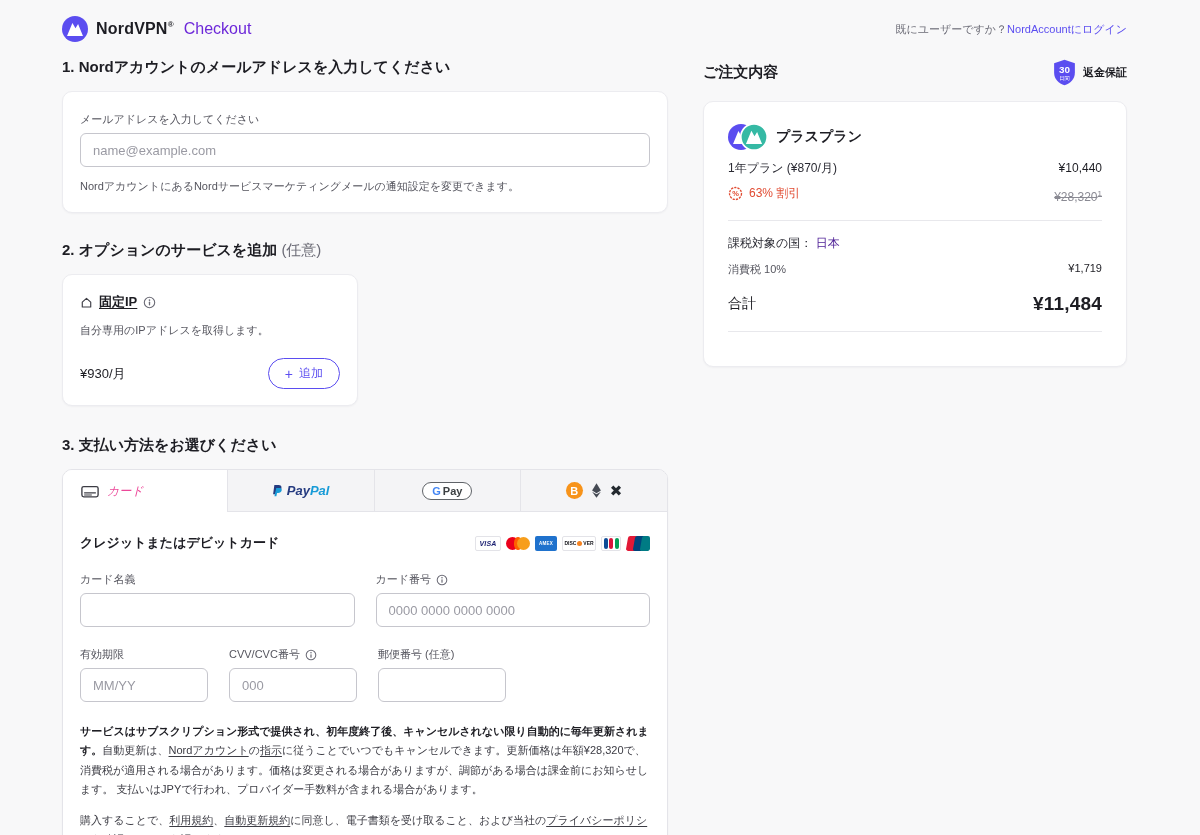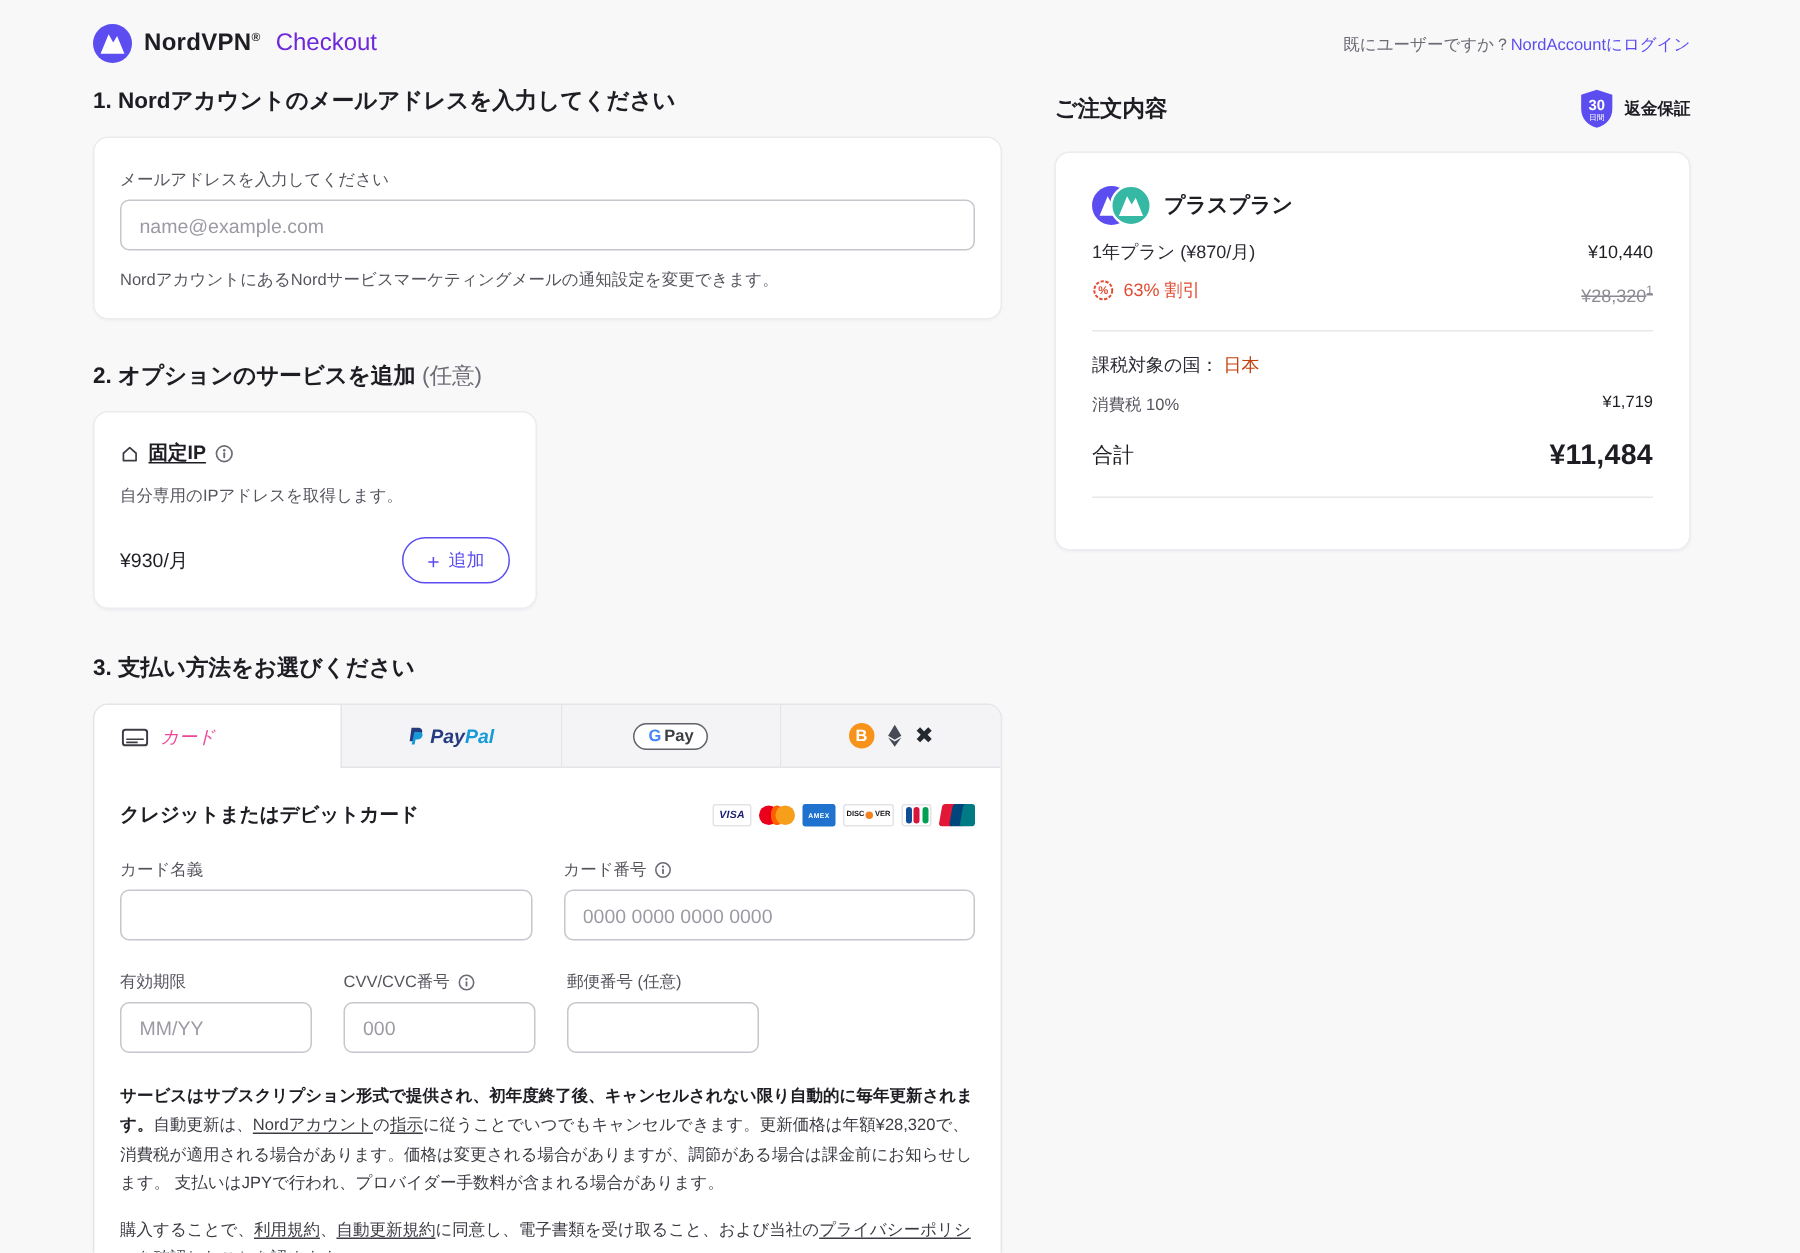--- a/index.html
+++ b/index.html
@@ -96,21 +96,21 @@
   .plan-row { display:flex; align-items:center; gap:10px; margin-bottom:10px; }
   .plan-name { font-size:14px; font-weight:bold; }
   .sum-line { display:flex; justify-content:space-between; align-items:baseline; margin-bottom:8px; }
   .term { font-size:12px; color:#2a2a33; }
   .term-price { font-size:12px; color:#1d1d23; }
   .discount { display:flex; align-items:center; gap:6px; font-size:12px; color:#e14b32; }
   .old-price { font-size:12px; color:#8a8a93; text-decoration:line-through; }
   .old-price sup { font-size:8px; text-decoration:none; }
   .divider { border-top:1px solid #e8e8ec; margin:16px 0 14px; }
   .tax-country { font-size:12px; color:#2a2a33; margin-bottom:10px; }
-  .tax-country a { color:#c2410c; text-underline-offset:2px; cursor:pointer; }
+  .tax-country a { color:#4c1d95; text-underline-offset:2px; cursor:pointer; }
   .tax-line { display:flex; justify-content:space-between; font-size:11px; color:#55555e; margin-bottom:16px; }
   .tax-line .amt { color:#1d1d23; }
   .total-line { display:flex; justify-content:space-between; align-items:center; }
   .total-label { font-size:14px; color:#1d1d23; }
   .total-amt { font-size:19px; font-weight:bold; letter-spacing:.2px; }
   .coupon a { font-size:12px; color:#1d1d23; text-decoration:underline; text-underline-offset:2px; cursor:pointer; }
 
   
   .icon { display:inline-flex; align-items:center; justify-content:center; flex:none; }
   .plan-logo { position:relative; width:38px; height:26px; }

